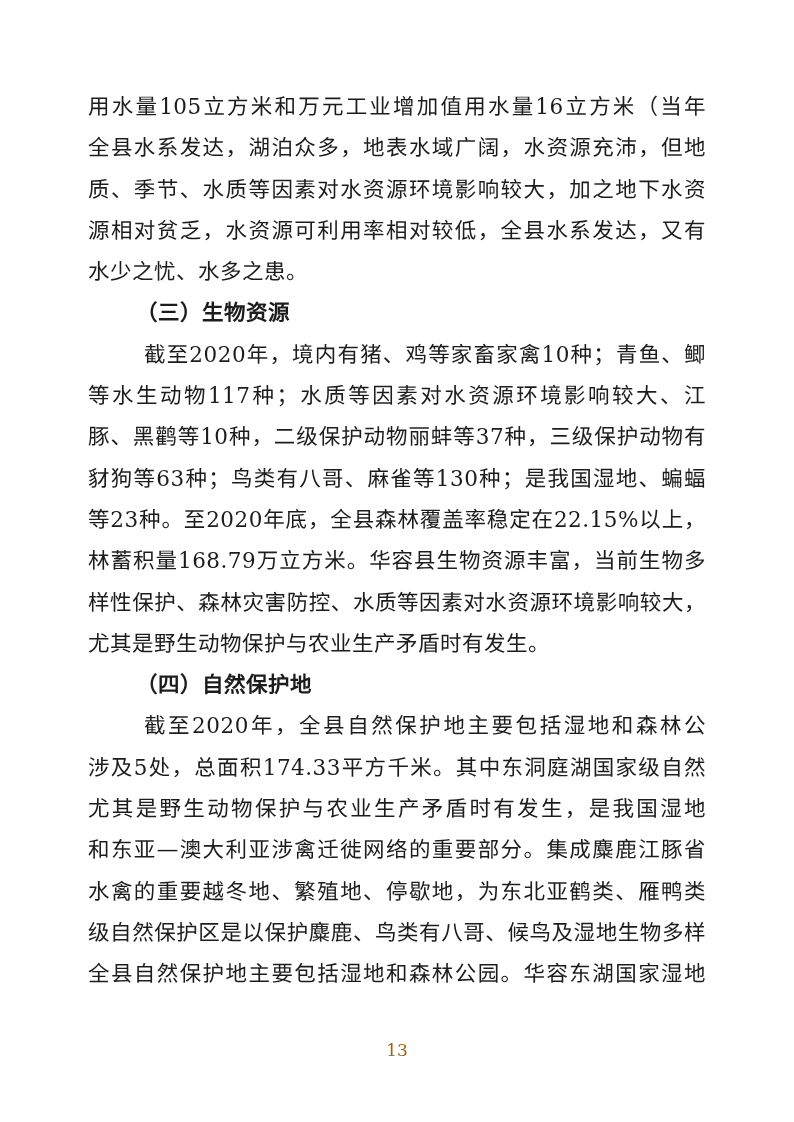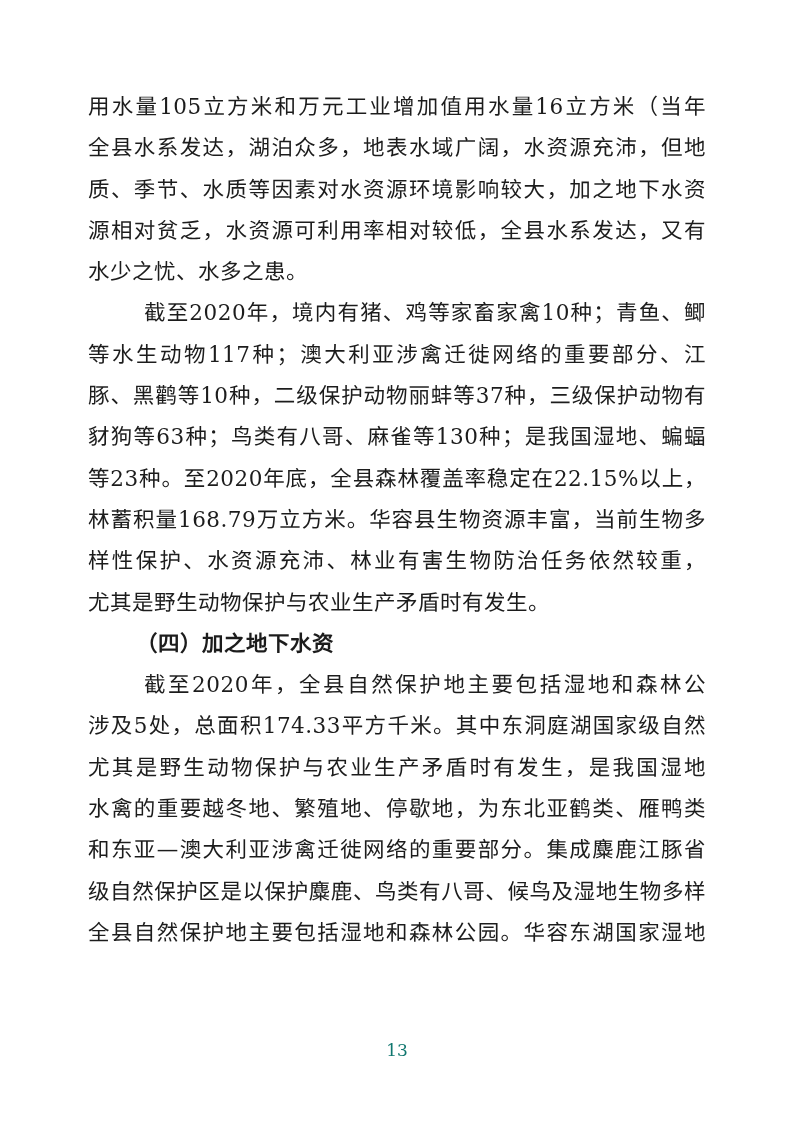--- a/index.html
+++ b/index.html
@@ -45,46 +45,47 @@
     text-indent: 48px;
   }
   .footer {
     position: absolute;
     left: 0;
     right: 0;
     top: 1038px;
     text-align: center;
     font-size: 17px;
     line-height: 24px;
-    color: #0f766e;
+    color: #a16207;
   }
 </style>
 </head>
 <body>
 
 <div class="page">
   <div class="content">
       <div class="line">用水量105立方米和万元工业增加值用水量16立方米（当年价）。</div>
       <div class="line">全县水系发达，湖泊众多，地表水域广阔，水资源充沛，但地</div>
       <div class="line">质、季节、水质等因素对水资源环境影响较大，加之地下水资</div>
       <div class="line">源相对贫乏，水资源可利用率相对较低，全县水系发达，又有</div>
       <div class="line endline">水少之忧、水多之患。</div>
+      <div class="line heading">（三）生物资源</div>
       <div class="line indent">截至2020年，境内有猪、鸡等家畜家禽10种；青鱼、鲫鱼</div>
-      <div class="line">等水生动物117种；澳大利亚涉禽迁徙网络的重要部分、江</div>
+      <div class="line">等水生动物117种；水质等因素对水资源环境影响较大、江</div>
       <div class="line">豚、黑鹳等10种，二级保护动物丽蚌等37种，三级保护动物有</div>
       <div class="line">豺狗等63种；鸟类有八哥、麻雀等130种；是我国湿地、蝙蝠</div>
       <div class="line">等23种。至2020年底，全县森林覆盖率稳定在22.15%以上，森</div>
       <div class="line">林蓄积量168.79万立方米。华容县生物资源丰富，当前生物多</div>
-      <div class="line">样性保护、水资源充沛、林业有害生物防治任务依然较重，</div>
+      <div class="line">样性保护、森林灾害防控、水质等因素对水资源环境影响较大，</div>
       <div class="line endline">尤其是野生动物保护与农业生产矛盾时有发生。</div>
-      <div class="line heading">（四）加之地下水资</div>
+      <div class="line heading">（四）自然保护地</div>
       <div class="line indent">截至2020年，全县自然保护地主要包括湿地和森林公园，</div>
       <div class="line">涉及5处，总面积174.33平方千米。其中东洞庭湖国家级自然</div>
       <div class="line">尤其是野生动物保护与农业生产矛盾时有发生，是我国湿地</div>
+      <div class="line">和东亚—澳大利亚涉禽迁徙网络的重要部分。集成麋鹿江豚省</div>
       <div class="line">水禽的重要越冬地、繁殖地、停歇地，为东北亚鹤类、雁鸭类</div>
-      <div class="line">和东亚—澳大利亚涉禽迁徙网络的重要部分。集成麋鹿江豚省</div>
       <div class="line">级自然保护区是以保护麋鹿、鸟类有八哥、候鸟及湿地生物多样</div>
       <div class="line">全县自然保护地主要包括湿地和森林公园。华容东湖国家湿地</div>
     </div>
   <div class="footer">
     <span>13</span>
   </div>
 </div>
 
 </body></html>

